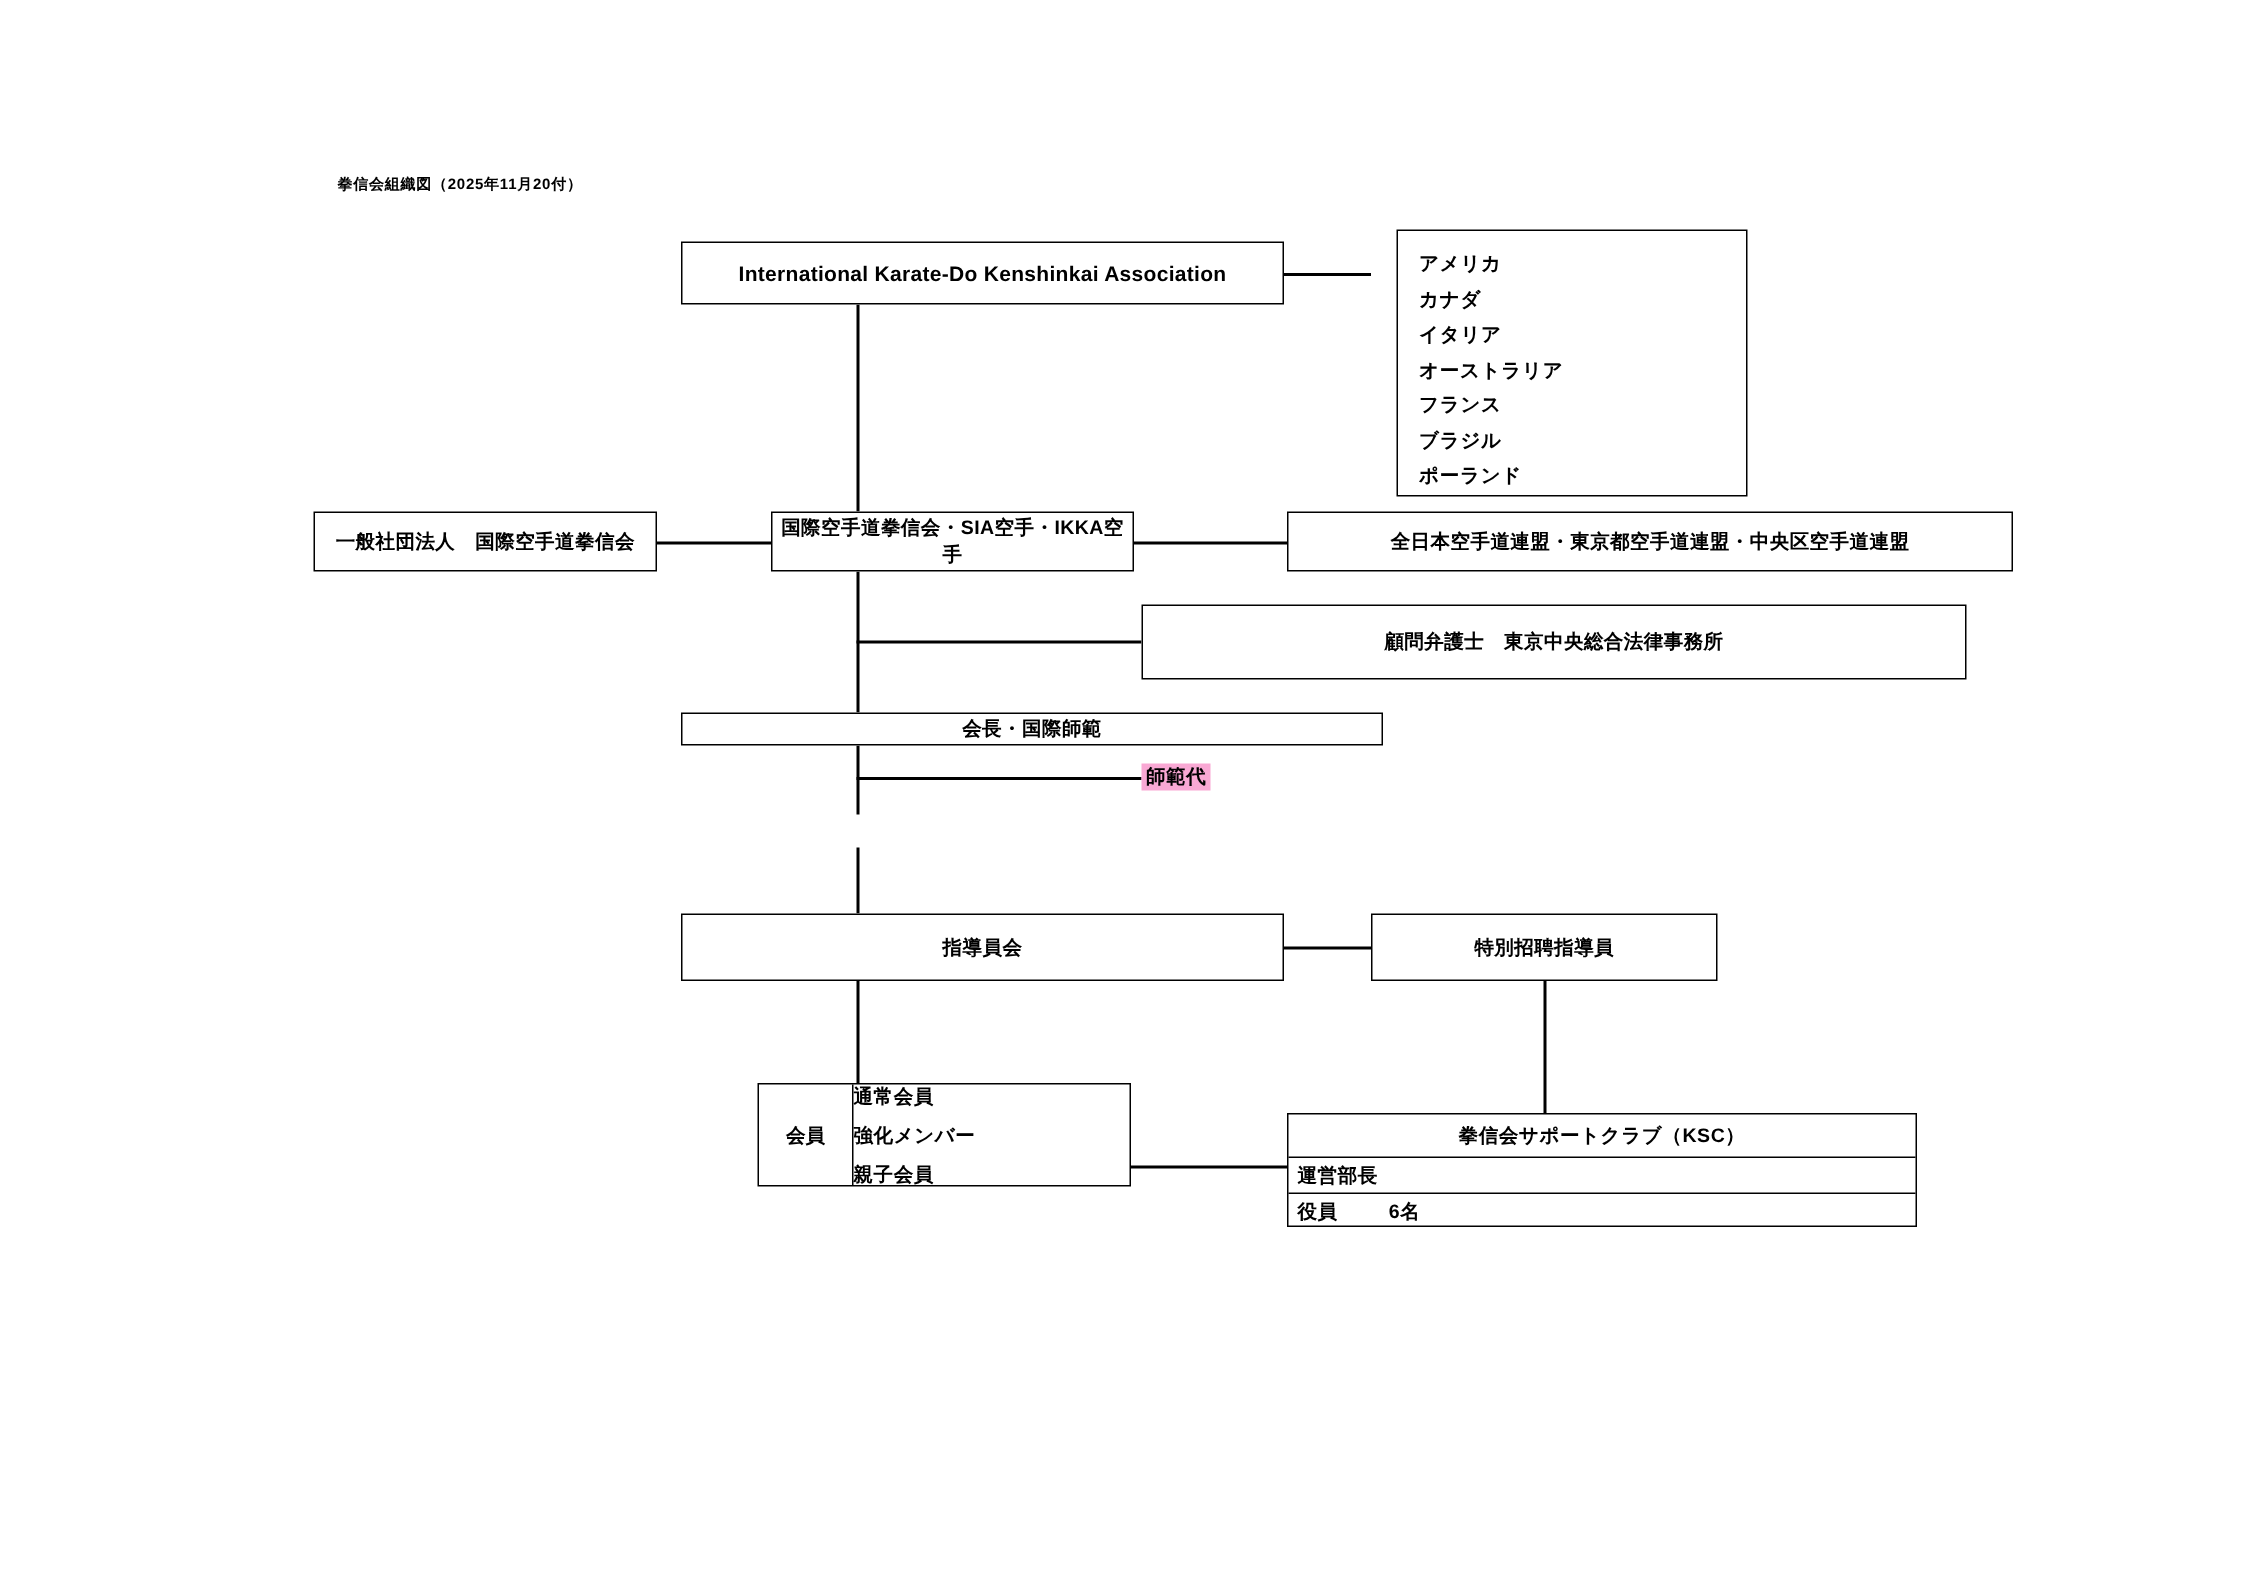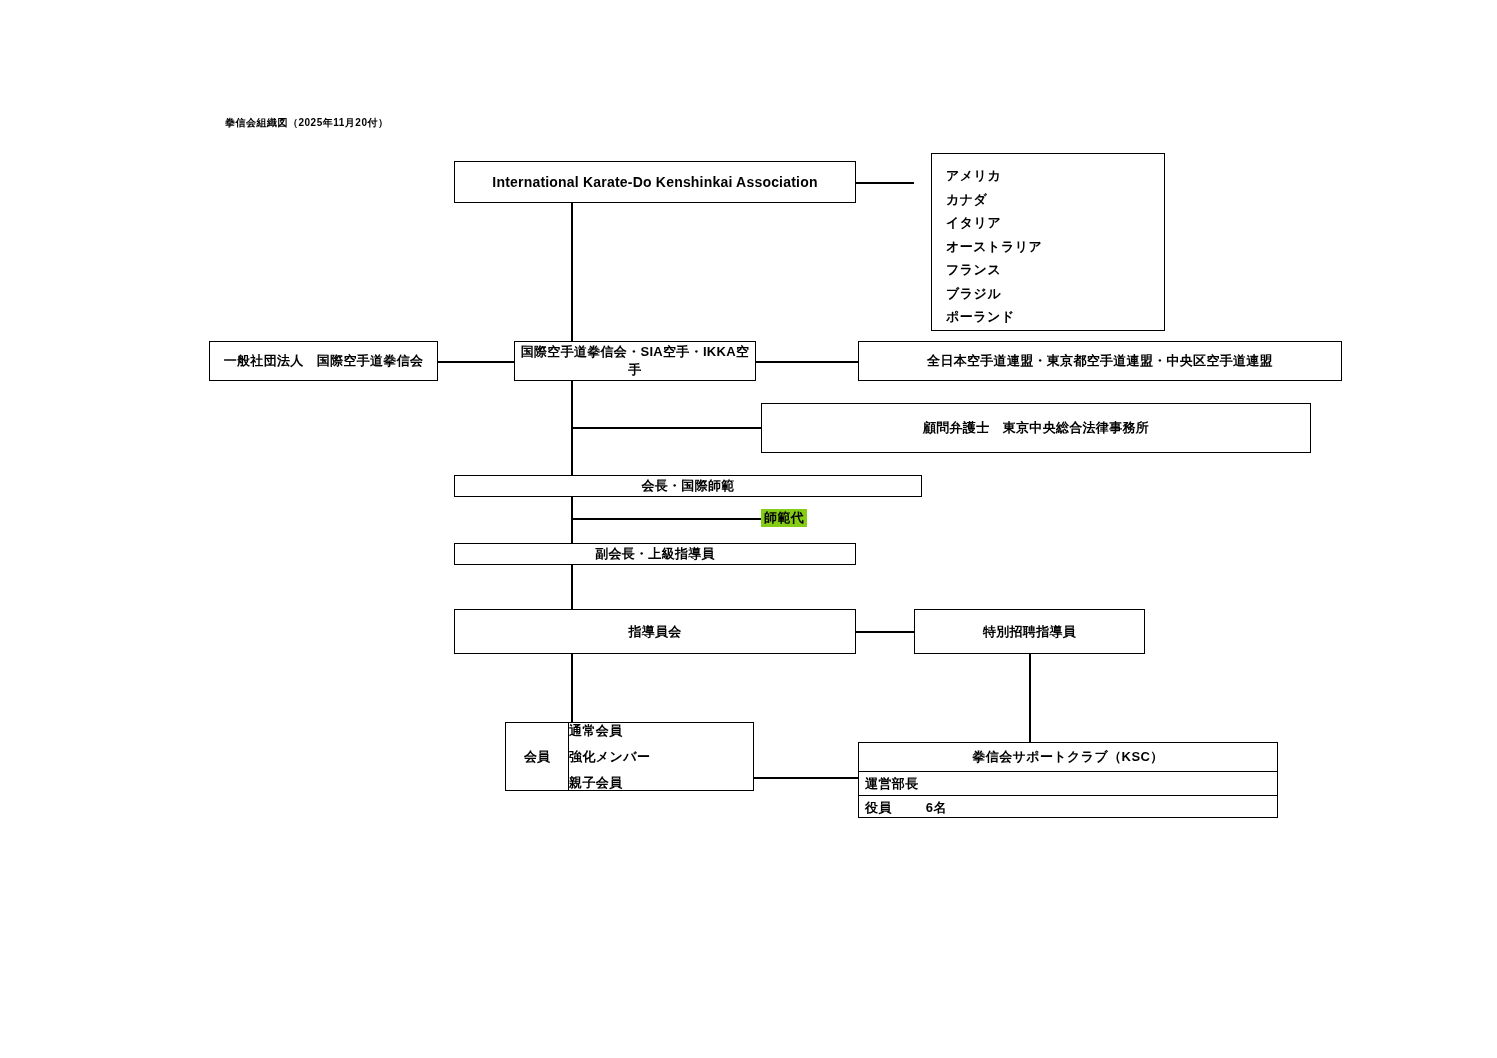--- a/index.html
+++ b/index.html
@@ -60,21 +60,21 @@
     position: absolute;
     background: #000000;
     z-index: 1;
   }
   .plain-label {
     position: absolute;
     font-size: 13px;
     font-weight: bold;
     letter-spacing: 0.4px;
     white-space: nowrap;
-    background: #84cc16;
+    background: #f9a8d4;
     padding: 0 3px;
     z-index: 3;
   }
   .member-box {
     position: absolute;
     box-sizing: border-box;
     border: 1.6px solid #000000;
     background: #ffffff;
     display: flex;
     align-items: stretch;
@@ -186,21 +186,20 @@
   <div class="box" style="left:514px; top:341px; width:242px; height:40px;">国際空手道拳信会・SIA空手・IKKA空手</div>
 
   <div class="box" style="left:858px; top:341px; width:484px; height:40px;">全日本空手道連盟・東京都空手道連盟・中央区空手道連盟</div>
 
   <div class="box" style="left:761px; top:403px; width:550px; height:50px;">顧問弁護士　東京中央総合法律事務所</div>
 
   <div class="box" style="left:454px; top:475px; width:468px; height:22px;">会長・国際師範</div>
 
   <div class="plain-label" style="left:761px; top:509px;">師範代</div>
 
-  <div class="box" style="left:454px; top:543px; width:402px; height:22px;">副会長・上級指導員</div>
 
   <div class="box" style="left:914px; top:609px; width:231px; height:45px;">特別招聘指導員</div>
 
   <div class="box" style="left:454px; top:609px; width:402px; height:45px;">指導員会</div>
 
   <div class="member-box" style="left:505px; top:722px; width:249px; height:69px;">
     <div class="m-left">会員</div>
     <div class="m-right">
       <div class="mi">通常会員</div>
       <div class="mi">強化メンバー</div>

